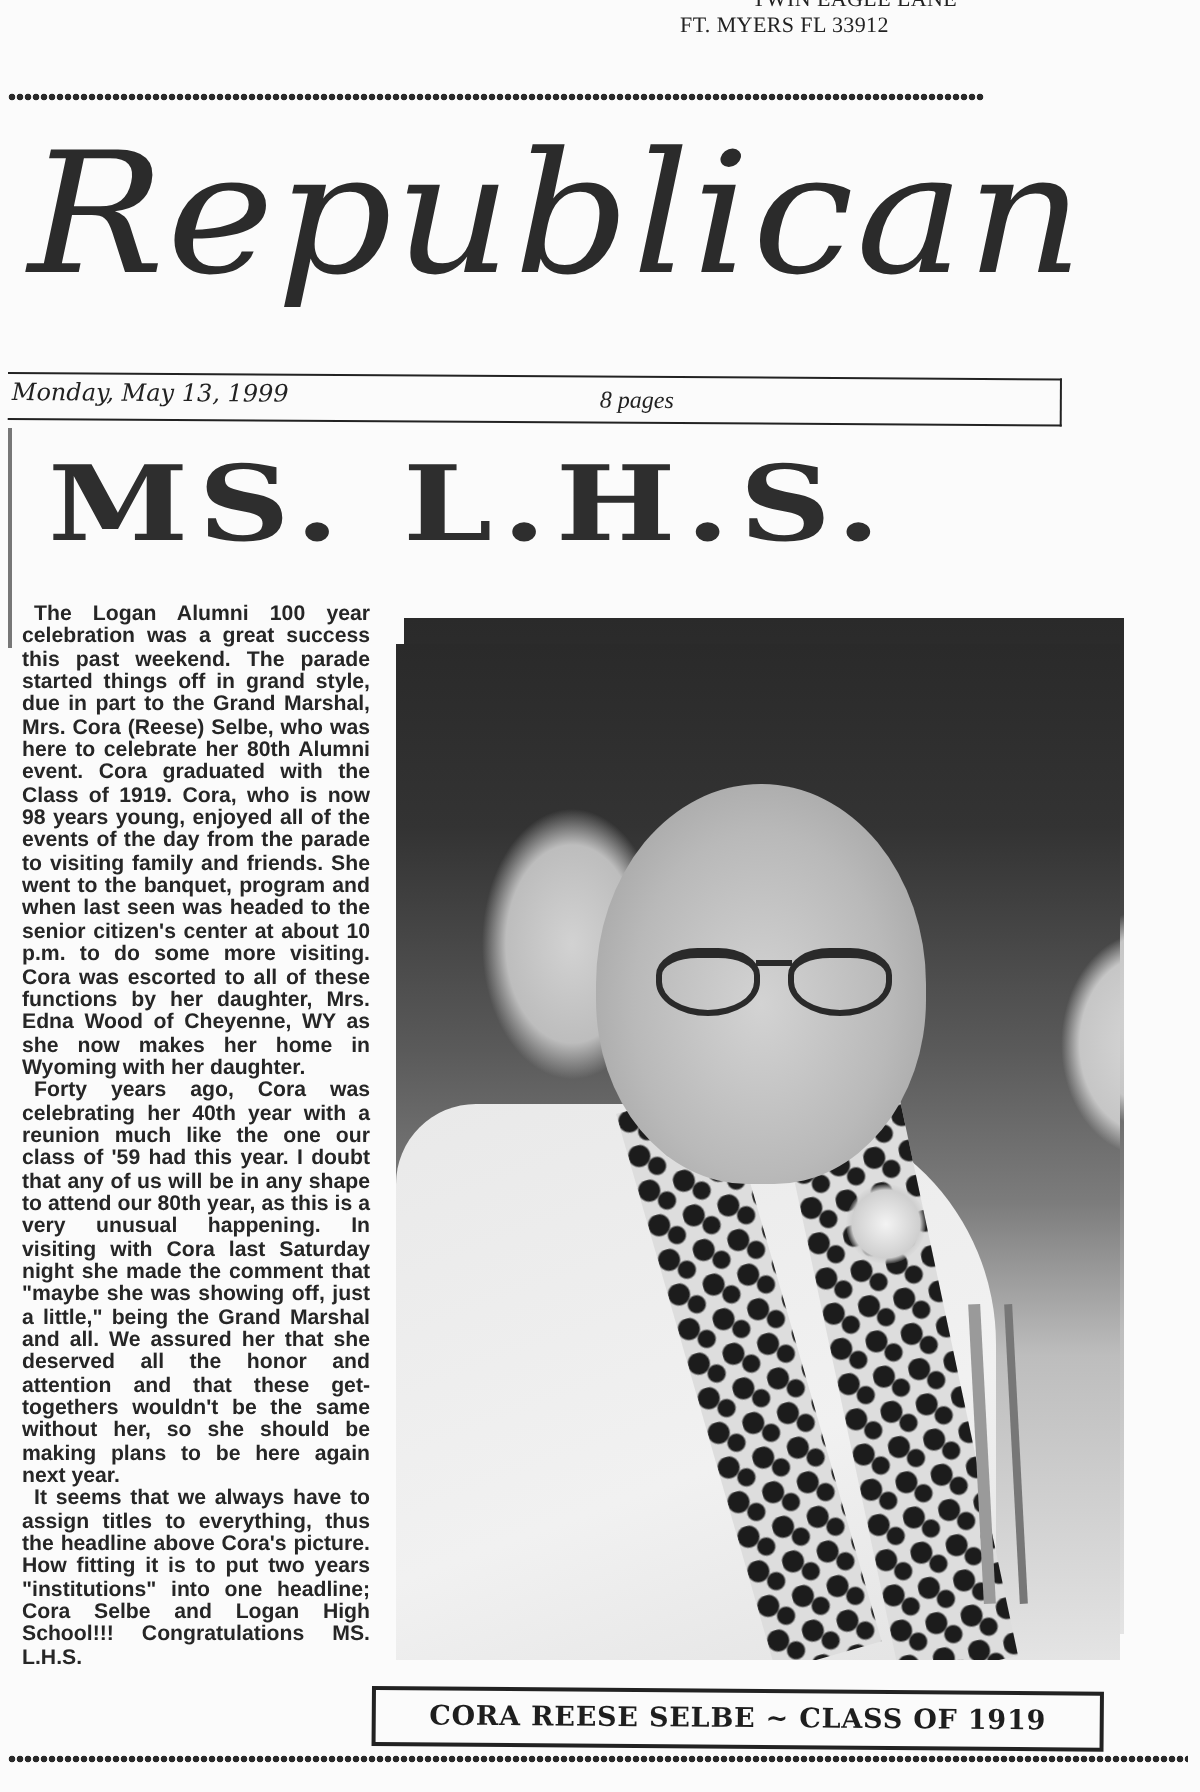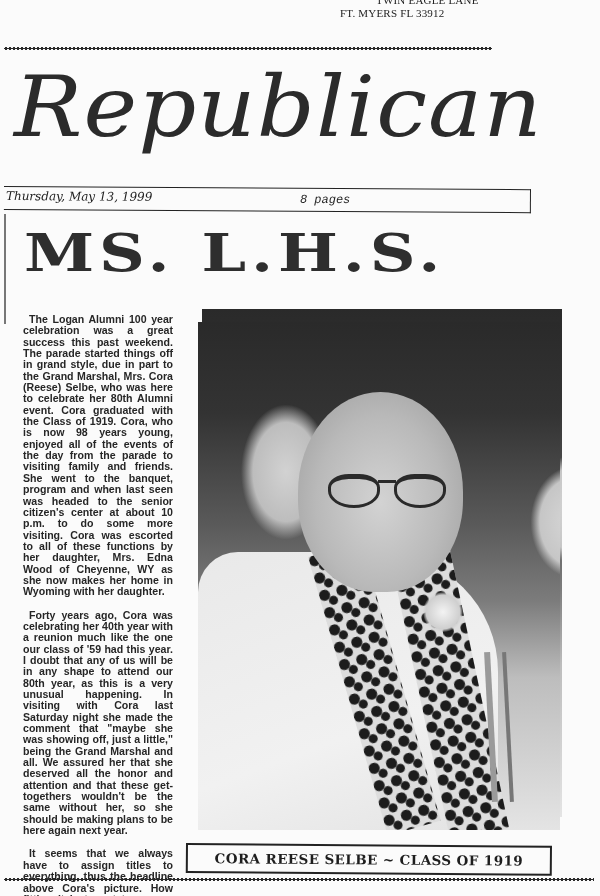--- a/index.html
+++ b/index.html
@@ -71,21 +71,21 @@
       top: 2px;
       font-family: "DejaVu Serif", "Liberation Serif", serif;
       font-style: italic;
       font-size: 12px;
       color: #222;
     }
     .dateline .pages {
       position: absolute;
       left: 296px;
       top: 4px;
-      font-family: Liberation Mono, monospace;
+      font-family: Liberation Serif, serif;
       font-style: italic;
       font-size: 12px;
       color: #222;
     }
     .left-rule {
       position: absolute;
       left: 4px;
       top: 214px;
       width: 1.5px;
       height: 110px;
@@ -114,21 +114,21 @@
       width: 174px;
       font-family: "Liberation Sans", sans-serif;
       font-weight: bold;
       font-size: 10.6px;
       line-height: 11.35px;
       color: #262626;
       text-align: justify;
       hyphens: manual;
     }
     .article p {
-      margin: 12px;
+      margin: 0;
       text-indent: 6px;
     }
 
     .photo {
       position: absolute;
       left: 198px;
       top: 322px;
       width: 362px;
       height: 508px;
       overflow: hidden;
@@ -249,21 +249,21 @@
 <div class="address">
   <div class="line1">TWIN EAGLE LANE</div>
   <div class="line2">FT. MYERS  FL  33912</div>
 </div>
 
 <div class="wavy top"></div>
 
 <div class="masthead">Republican</div>
 
 <div class="dateline">
-  <span class="date">Thursday, May 13, 1999</span>
+  <span class="date">Monday, May 13, 1999</span>
   <span class="pages">8 pages</span>
 </div>
 <div class="left-rule"></div>
 
 <div class="headline">MS. L.H.S.</div>
 
 <div class="article">
   <p>The Logan Alumni 100 year celebration was a great success this past weekend. The parade started things off in grand style, due in part to the Grand Marshal, Mrs. Cora (Reese) Selbe, who was here to celebrate her 80th Alumni event. Cora graduated with the Class of 1919. Cora, who is now 98 years young, enjoyed all of the events of the day from the parade to visiting family and friends. She went to the banquet, program and when last seen was headed to the senior citizen's center at about 10 p.m. to do some more visiting. Cora was escorted to all of these functions by her daughter, Mrs. Edna Wood of Cheyenne, WY as she now makes her home in Wyoming with her daughter.</p>
   <p>Forty years ago, Cora was celebrating her 40th year with a reunion much like the one our class of '59 had this year. I doubt that any of us will be in any shape to attend our 80th year, as this is a very unusual happening. In visiting with Cora last Saturday night she made the comment that "maybe she was showing off, just a little," being the Grand Marshal and all. We assured her that she deserved all the honor and attention and that these get-togethers wouldn't be the same without her, so she should be making plans to be here again next year.</p>
   <p>It seems that we always have to assign titles to everything, thus the headline above Cora's picture. How fitting it is to put two years "institutions" into one headline; Cora Selbe and Logan High School!!! Congratulations MS. L.H.S.</p>

